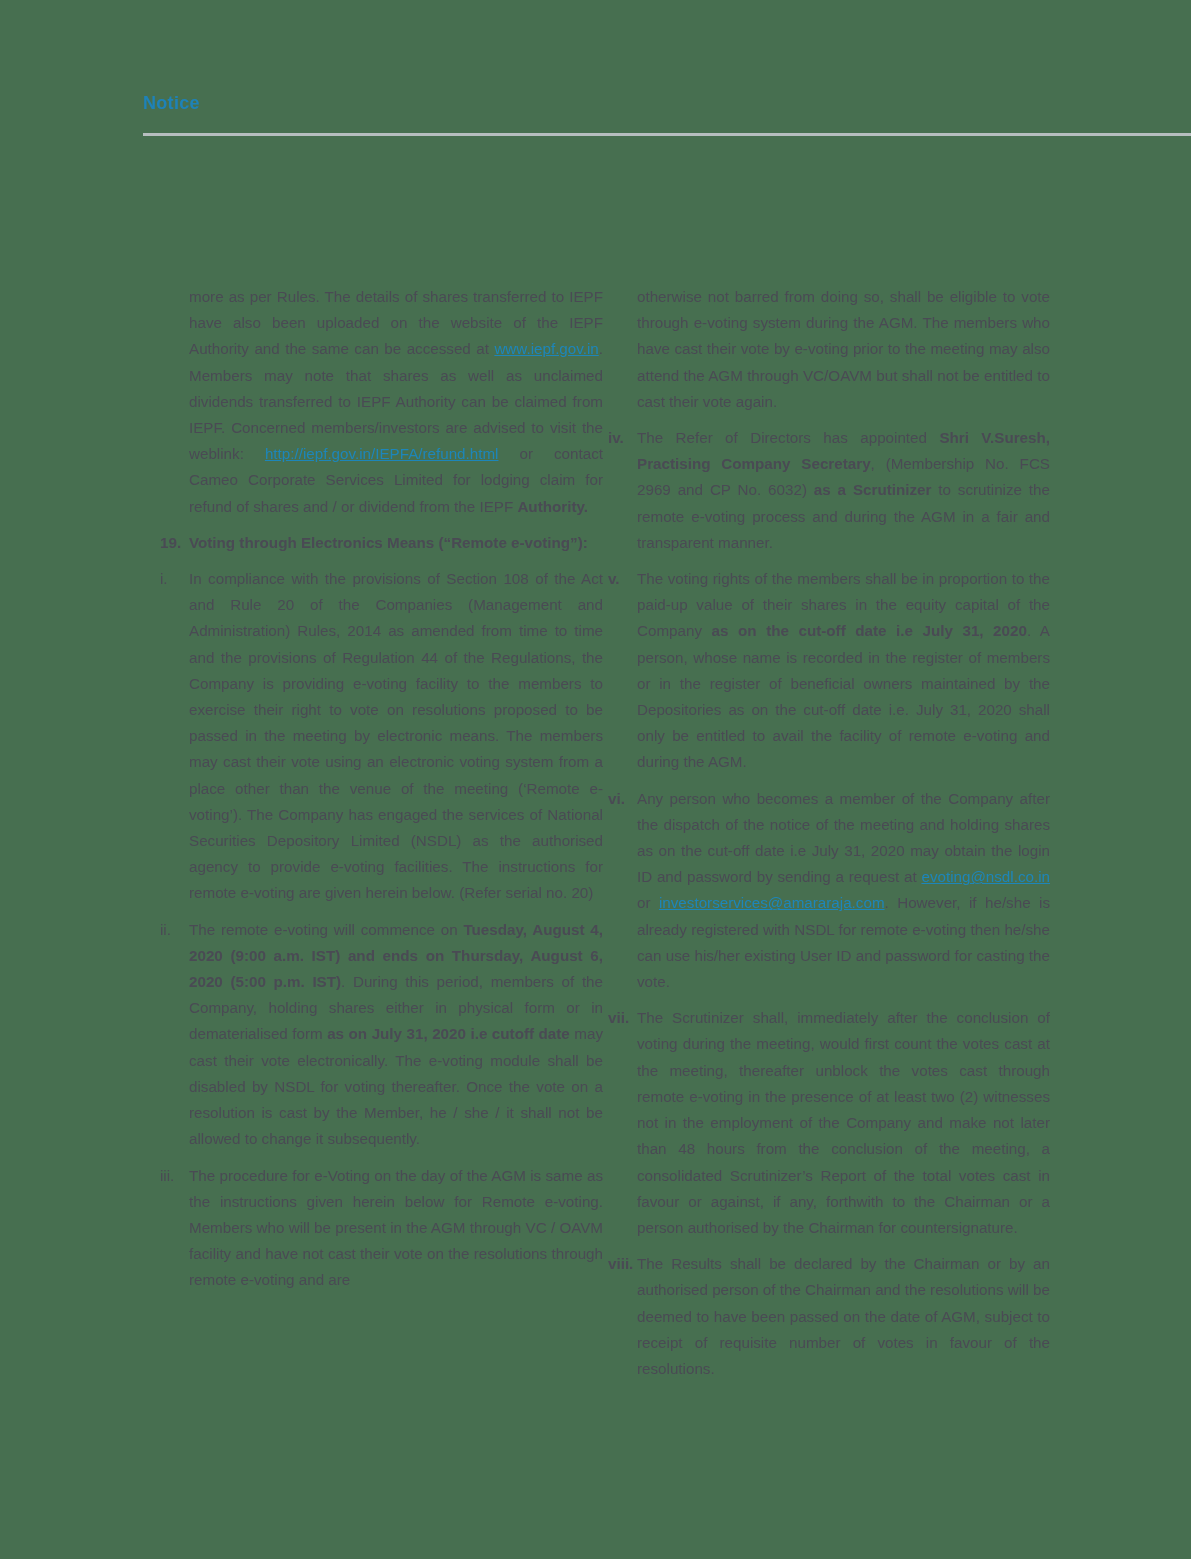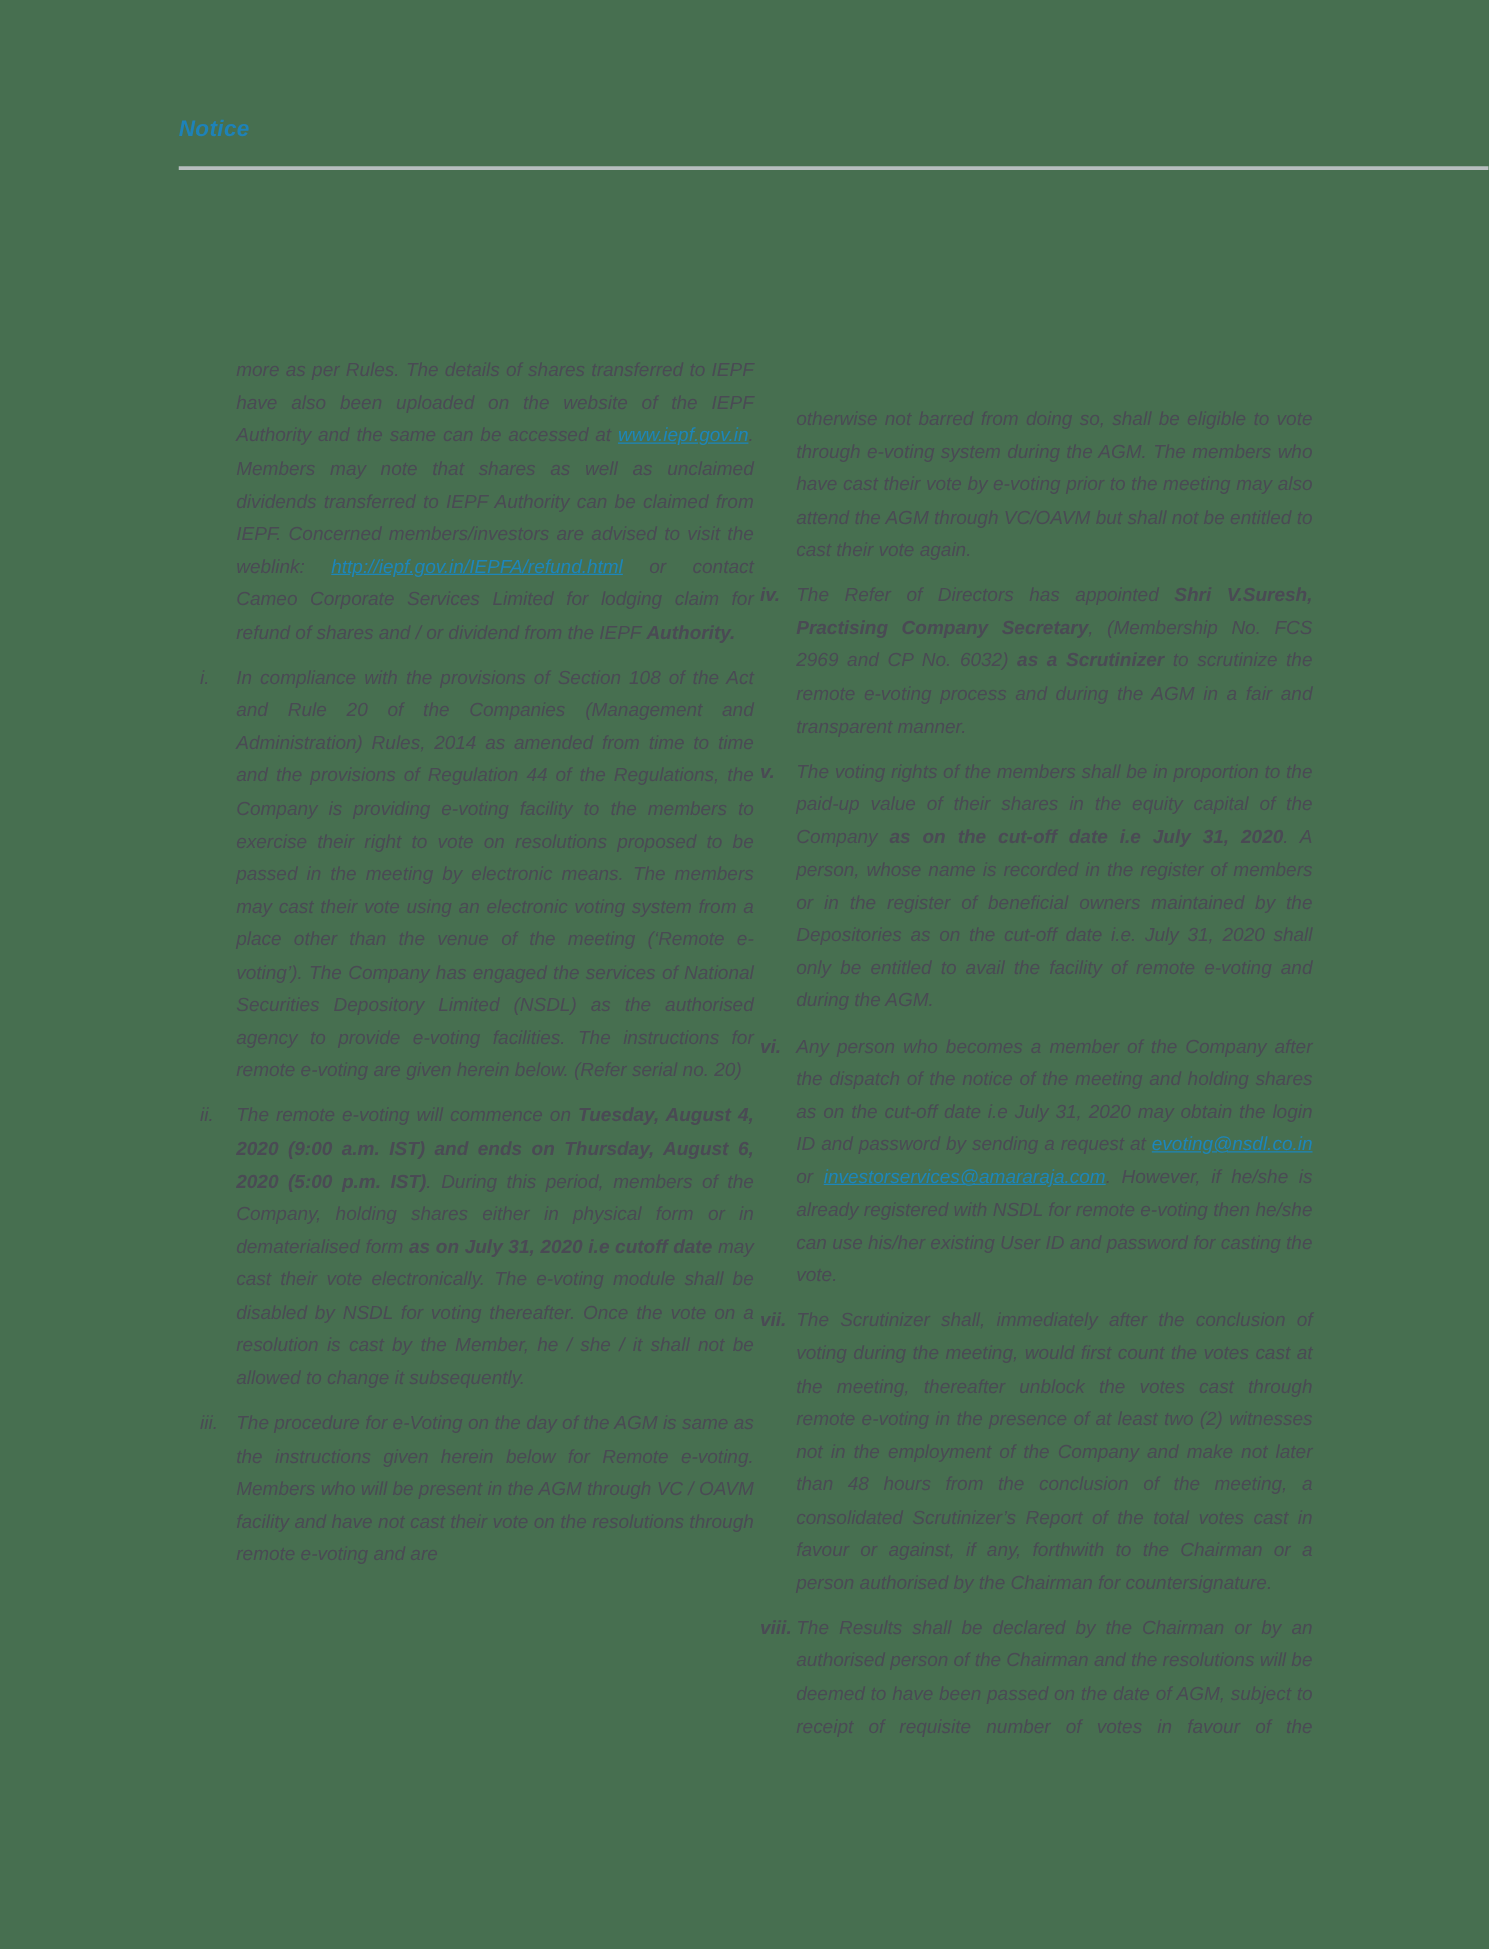--- a/index.html
+++ b/index.html
@@ -10,37 +10,36 @@
     --rule:#b7bebf;
   }
   html,body{margin:0;padding:0;background:var(--bg);}
   .page{
     position:relative;
     width:1191px;height:1392px;
     background:var(--bg);
     font-family:"Liberation Sans", sans-serif;
     color:var(--text);
     overflow:hidden;
-    font-style:italic;
   }
   .header-title{
     position:absolute;left:143px;top:93px;
     font-size:18px;font-weight:bold;color:var(--accent);
     letter-spacing:.3px;
   }
   .header-rule{
     position:absolute;left:143px;top:133px;right:0;height:3px;
     background:var(--rule);
   }
   .column{
     position:absolute;top:284px;
     font-size:15.2px;line-height:26.2px;
   }
   .col-left{left:160px;width:443px;}
-  .col-right{left:608px;width:442px;margin-top:39px;}
+  .col-right{left:608px;width:442px;}
   .item{display:flex;margin-bottom:10px;}
   .marker{width:29px;flex:0 0 29px;}
   .marker.bold{font-weight:bold;}
   .body{flex:1;text-align:justify;text-justify:inter-word;}
   .b{font-weight:bold;}
   a.lnk{color:var(--link);text-decoration:underline;cursor:pointer;}
   .footer-page{
     position:absolute;left:72px;top:1470px;
     font-size:20px;font-weight:bold;color:var(--accent);
   }
@@ -54,20 +53,24 @@
 
 <div class="page">
   <div class="header-title">Notice</div>
   <div class="header-rule"></div>
   <div class="column col-left">
   <div class="item">
     <div class="marker"></div>
     <div class="body"><span>more as per Rules. The details of shares transferred to IEPF have also been uploaded on the website of the IEPF Authority and the same can be accessed at </span><a class="lnk" href="#">www.iepf.gov.in</a><span>. Members may note that shares as well as unclaimed dividends transferred to IEPF Authority can be claimed from IEPF. Concerned members/investors are advised to visit the weblink: </span><a class="lnk" href="#">http://iepf.gov.in/IEPFA/refund.html</a><span> or contact Cameo Corporate Services Limited for lodging claim for refund of shares and / or dividend from the IEPF </span><span class="b">Authority.</span></div>
   </div>
 
+  <div class="item">
+    <div class="marker bold">19.</div>
+    <div class="body"><span class="b">Voting through Electronics Means (“Remote e-voting”):</span></div>
+  </div>
 
   <div class="item">
     <div class="marker">i.</div>
     <div class="body"><span>In compliance with the provisions of Section 108 of the Act and Rule 20 of the Companies (Management and Administration) Rules, 2014 as amended from time to time and the provisions of Regulation 44 of the Regulations, the Company is providing e-voting facility to the members to exercise their right to vote on resolutions proposed to be passed in the meeting by electronic means. The members may cast their vote using an electronic voting system from a place other than the venue of the meeting (‘Remote e-voting’). The Company has engaged the services of National Securities Depository Limited (NSDL) as the authorised agency to provide e-voting facilities. The instructions for remote e-voting are given herein below. (Refer serial no. 20)</span></div>
   </div>
 
   <div class="item">
     <div class="marker">ii.</div>
     <div class="body"><span>The remote e-voting will commence on </span><span class="b">Tuesday, August 4, 2020 (9:00 a.m. IST) and ends on Thursday, August 6, 2020 (5:00 p.m. IST)</span><span>. During this period, members of the Company, holding shares either in physical form or in dematerialised form </span><span class="b">as on July 31, 2020 i.e cutoff date</span><span> may cast their vote electronically. The e-voting module shall be disabled by NSDL for voting thereafter. Once the vote on a resolution is cast by the Member, he / she / it shall not be allowed to change it subsequently.</span></div>
   </div>

